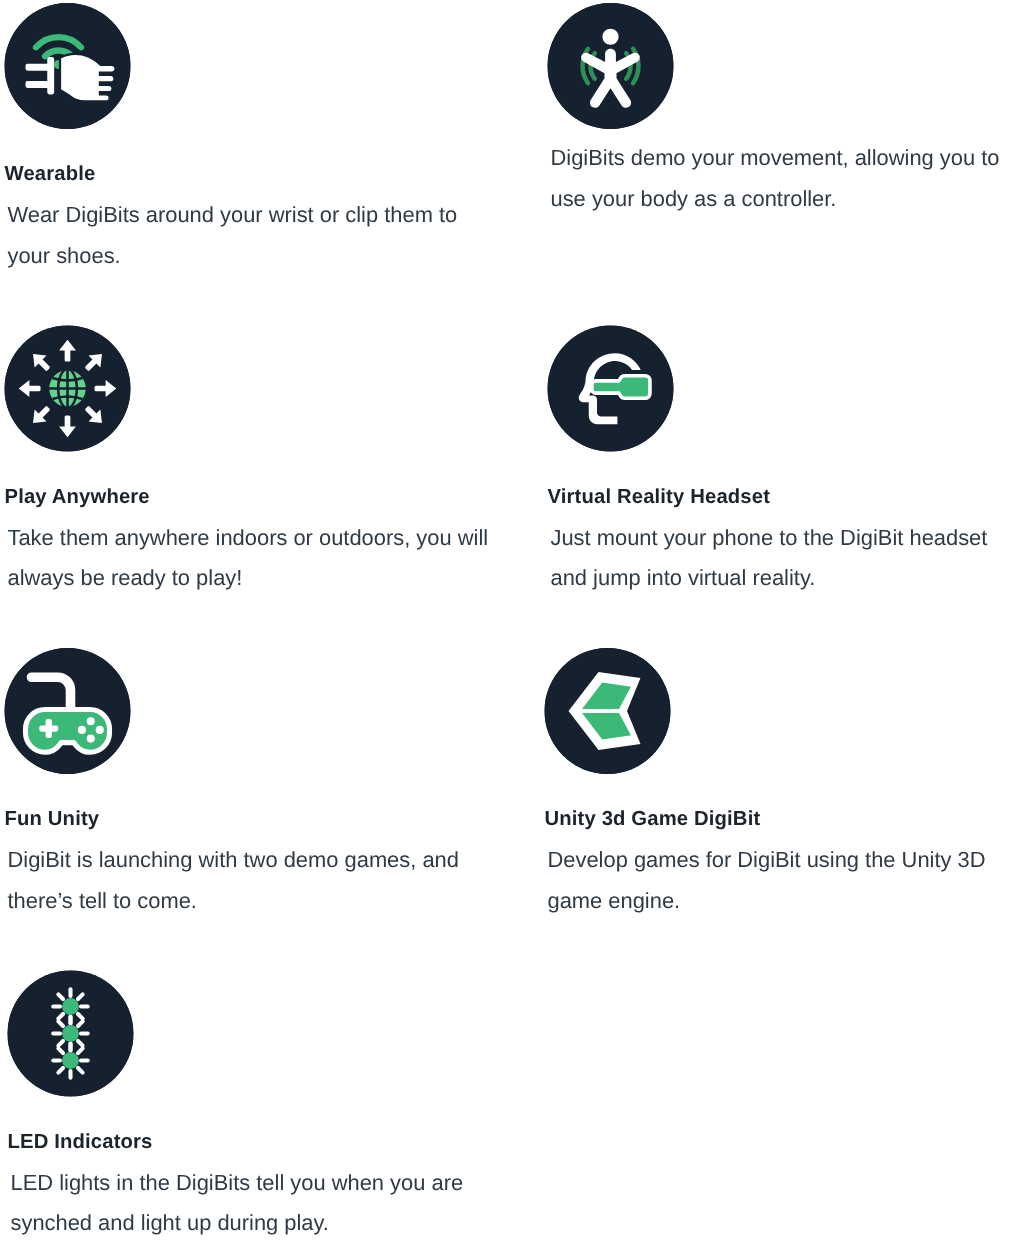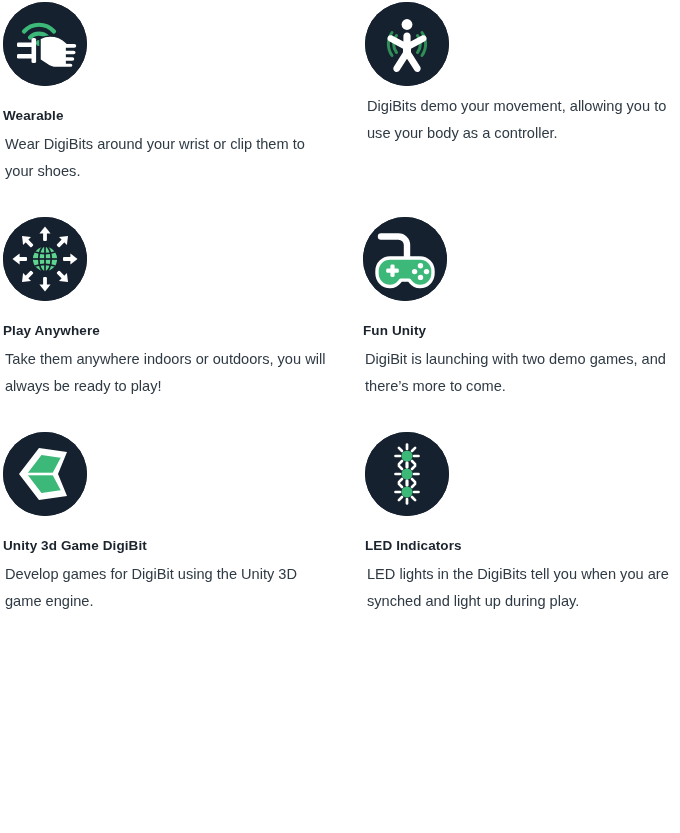--- a/index.html
+++ b/index.html
@@ -151,39 +151,50 @@
           <ellipse cx="42" cy="42" rx="6.2" ry="13"></ellipse>
           <path d="M32 35 Q42 38.4 52 35"></path>
           <path d="M32 49 Q42 45.6 52 49"></path>
         </g>
       </svg>
     </div>
     <div class="feature-title">Play Anywhere</div>
     <div class="feature-desc">Take them anywhere indoors or outdoors, you will always be ready to play!</div>
   </div>
 
+  <div class="feature-item col-right">
+    <div class="icon-circle">
+      <svg viewBox="0 0 84 84">
+        <circle cx="42" cy="42" r="42" fill="#16212f"></circle>
+        <path d="M45 18.5c-10.5 0-19 7.8-19.6 17.8-.2 3.3-1.3 6-3.1 8.6-1 1.5-1.5 2.4-1.5 3.3 0 1.8 1.5 3 3.4 3h3.3v9c0 3.1 2.5 5.6 5.6 5.6h13.5v-5.2h-11c-1.5 0-2.6-1.1-2.6-2.6v-8.5c0-1.6-1.1-2.8-2.7-2.8h-2.6c1.8-2.9 3-6.1 3.2-9.8C31.5 29.6 37.6 23.7 45 23.7c4.7 0 8.9 2.4 11.4 6h5.8c-3-6.6-9.6-11.2-17.2-11.2z" fill="#ffffff"></path>
+        <path d="M51.5 33.5h13.6c1.8 0 3.2 1.4 3.2 3.2v8.6c0 1.8-1.4 3.2-3.2 3.2H51.5c-1.2 0-2.2-.6-2.8-1.6l-1.1-1.8H32c-1.3 0-2.4-1.1-2.4-2.4v-3.4c0-1.3 1.1-2.4 2.4-2.4h15.6l1.1-1.8c.6-1 1.6-1.6 2.8-1.6z" fill="#3cb878" stroke="#ffffff" stroke-width="2.4" stroke-linejoin="round"></path>
+      </svg>
+    </div>
+    <div class="feature-title">Virtual Reality Headset</div>
+    <div class="feature-desc">Just mount your phone to the DigiBit headset and jump into virtual reality.</div>
+  </div>
 
   <div class="feature-item col-left">
     <div class="icon-circle">
       <svg viewBox="0 0 84 84">
         <circle cx="42" cy="42" r="42" fill="#16212f"></circle>
         <path d="M18 19.5h17.5c4.7 0 8.5 3.8 8.5 8.5v12" fill="none" stroke="#ffffff" stroke-width="6.4" stroke-linecap="round"></path>
         <path d="M27 41h30c7.2 0 13 5.8 13 13v2.5c0 7.2-5.8 13-13 13-4 0-7.2-1.8-9.4-4.6l-1.4-1.8h-8.4l-1.4 1.8C34.2 67.7 31 69.5 27 69.5c-7.2 0-13-5.8-13-13V54c0-7.2 5.8-13 13-13z" fill="#3cb878" stroke="#ffffff" stroke-width="3.4" stroke-linejoin="round"></path>
         <g fill="#ffffff">
           <rect x="23.2" y="51.6" width="12.6" height="4.2" rx="1.4"></rect>
           <rect x="27.4" y="47.4" width="4.2" height="12.6" rx="1.4"></rect>
           <circle cx="57.5" cy="48.8" r="2.7"></circle>
           <circle cx="63.5" cy="54.6" r="2.7"></circle>
           <circle cx="51.6" cy="54.6" r="2.7"></circle>
           <circle cx="57.5" cy="60.4" r="2.7"></circle>
         </g>
       </svg>
     </div>
     <div class="feature-title">Fun Unity</div>
-    <div class="feature-desc">DigiBit is launching with two demo games, and there’s more to come.</div>
+    <div class="feature-desc">DigiBit is launching with two demo games, and there’s tell to come.</div>
   </div>
 
 
   <div class="feature-item col-left">
     <div class="icon-circle">
       <svg viewBox="0 0 84 84">
         <circle cx="42" cy="42" r="42" fill="#16212f"></circle>
         <g transform="translate(42,42)">
           <path d="M-26 0 L-6 -26 L22 -22 L13 0 L22 22 L-6 26 Z" fill="#ffffff"></path>
           <path d="M-18 0 L-3.5 -19 L17 -16 L8.5 0 L17 16 L-3.5 19 Z" fill="#3cb878"></path>

